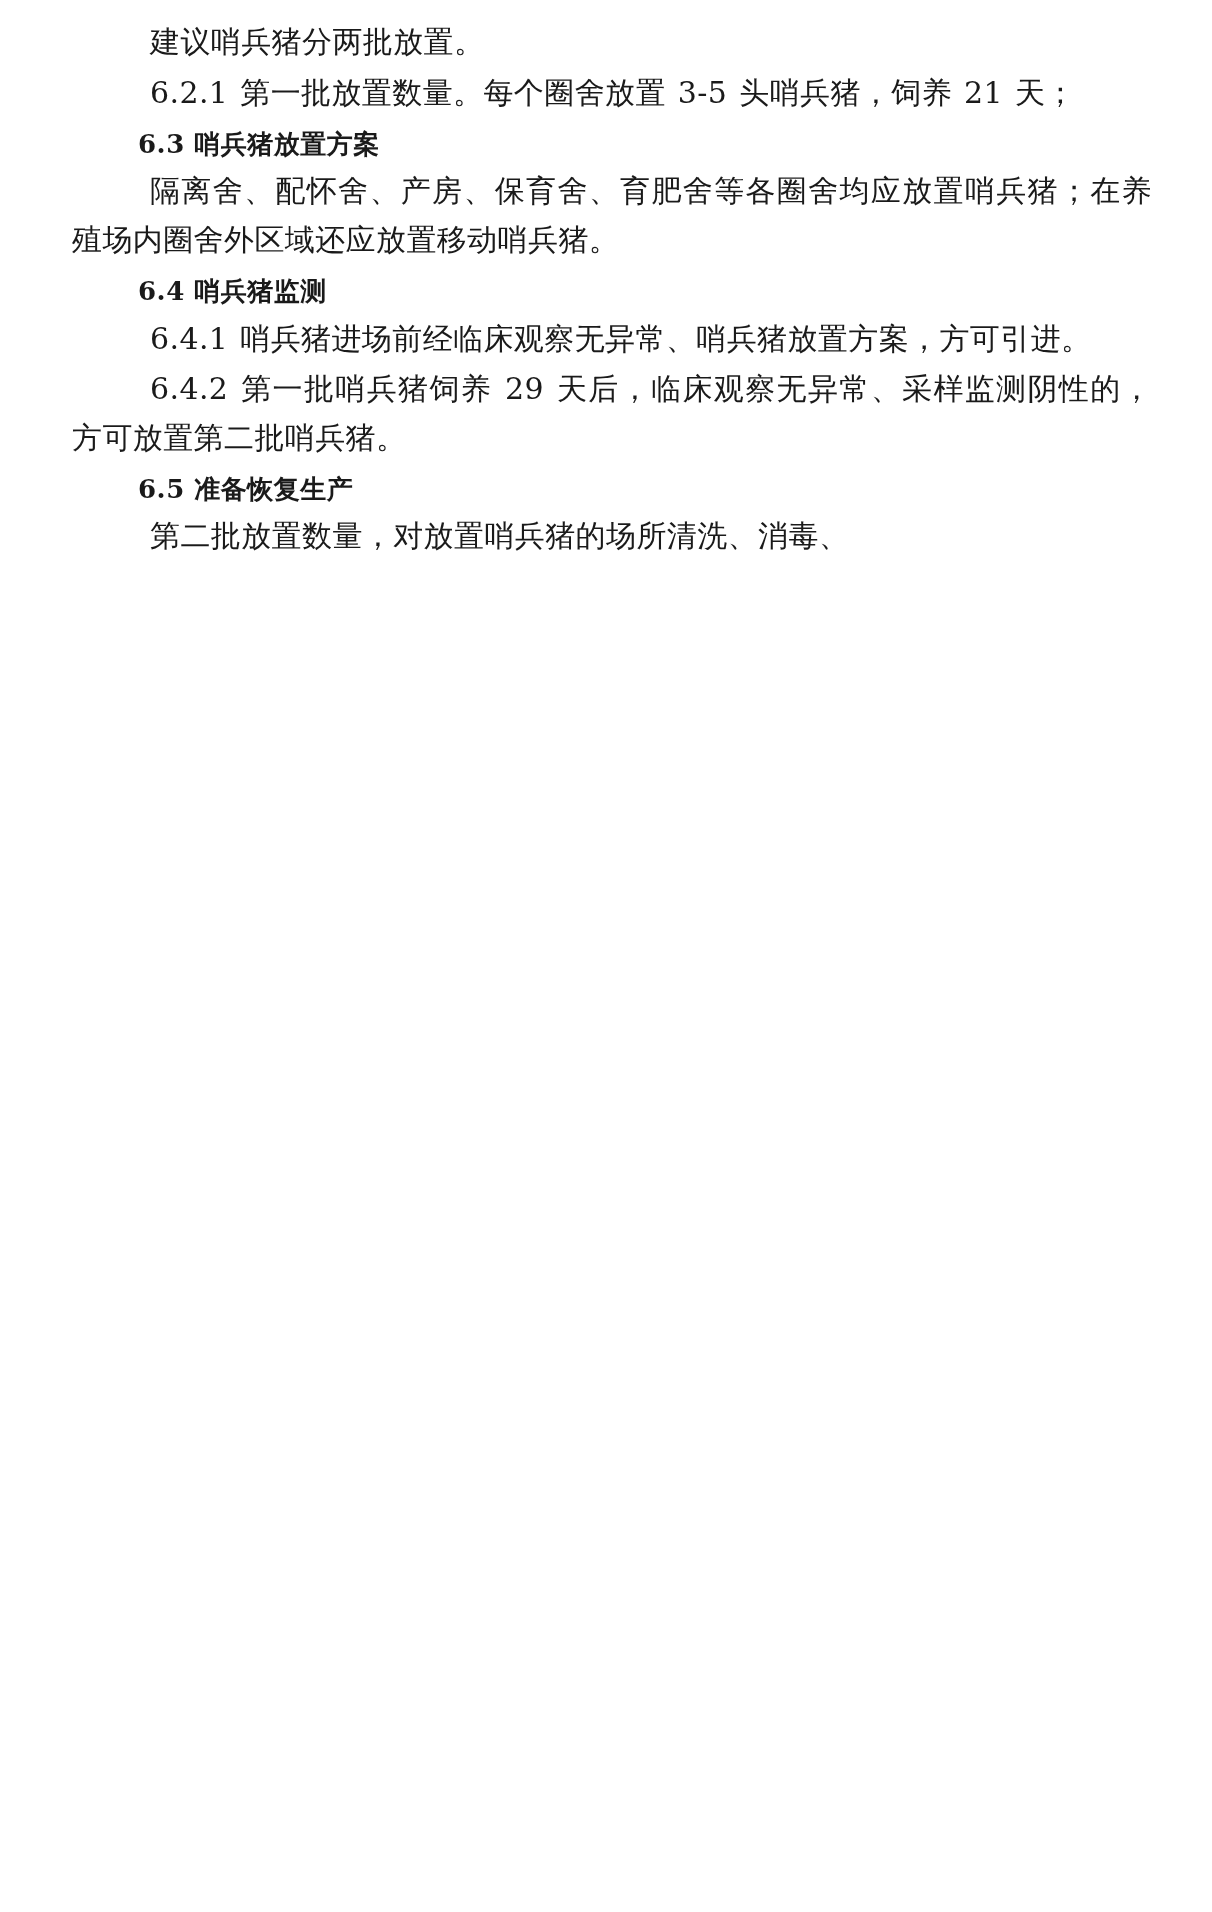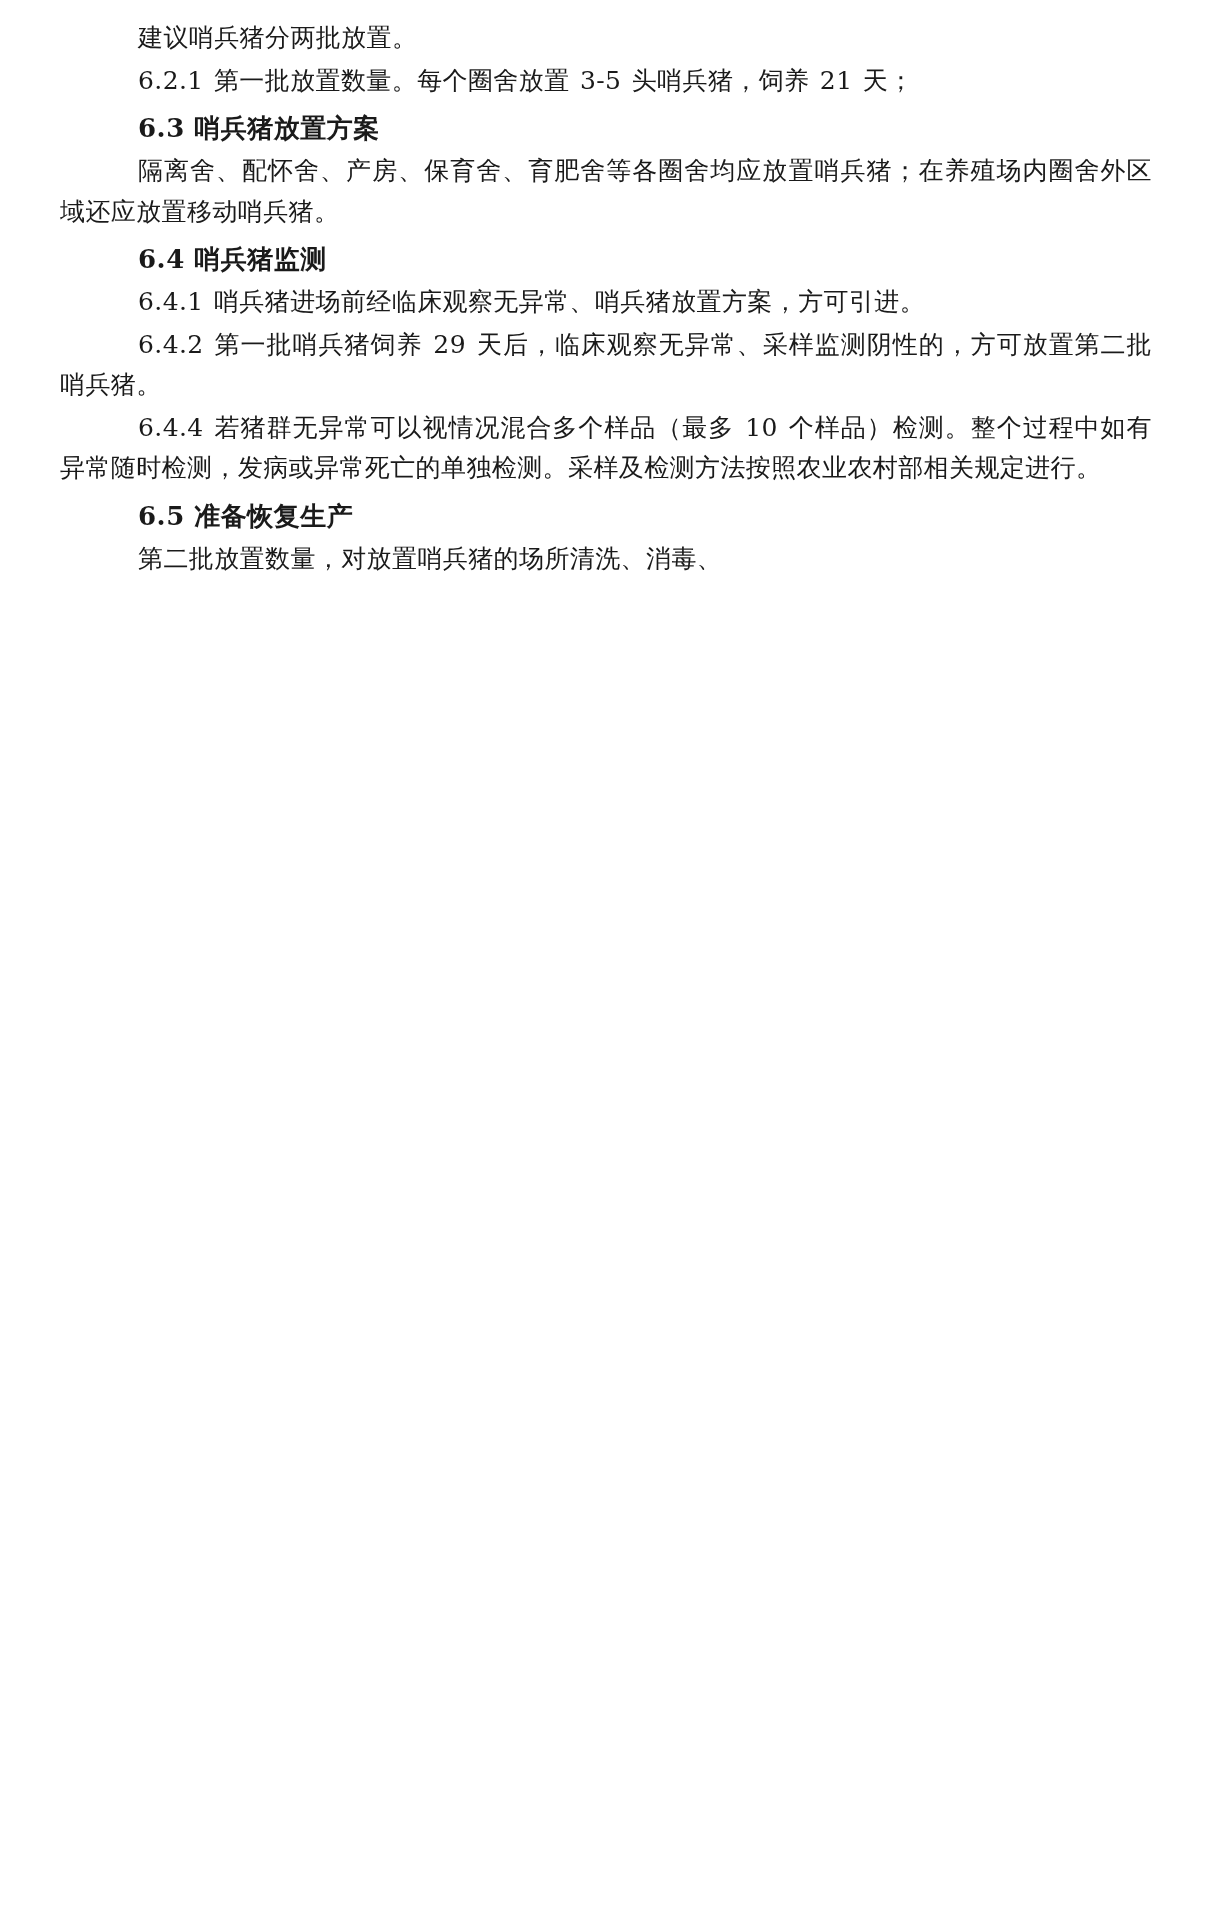--- a/index.html
+++ b/index.html
@@ -12,26 +12,26 @@
     height: 1912px;
     background: #ffffff;
     position: relative;
     box-sizing: border-box;
     padding: 18px 60px 0 60px;
     font-family: "DejaVu Serif", "Liberation Serif", serif;
     color: #1a1a1a;
     overflow: hidden;
   }
   .body-text {
-    font-size: 25px;
+    font-size: 30px;
     line-height: 1.62;
     text-align: justify;
     text-justify: inter-ideograph;
     letter-spacing: 0.4px;
-    margin: 0 0 2px 0;
+    margin: 0 0 2px 12px;
     text-indent: 78px;
   }
   .heading {
     font-size: 26px;
     line-height: 1.62;
     font-weight: bold;
     margin: 6px 0 2px 0;
     text-indent: 78px;
     letter-spacing: 0.5px;
   }
@@ -53,19 +53,18 @@
 
   <p class="body-text">隔离舍、配怀舍、产房、保育舍、育肥舍等各圈舍均应放置哨兵猪；在养殖场内圈舍外区域还应放置移动哨兵猪。</p>
 
   <p class="heading">6.4 哨兵猪监测</p>
 
   <p class="body-text spaced">6.4.1 哨兵猪进场前经临床观察无异常、哨兵猪放置方案，方可引进。</p>
 
   <p class="body-text spaced">6.4.2 第一批哨兵猪饲养 29 天后，临床观察无异常、采样监测阴性的，方可放置第二批哨兵猪。</p>
 
 
-  <p class="body-text spaced">6.4.4 若猪群无异常可以视情况混合多个样品（最多 10 个样品）检测。整个过程中如有异常随时检测，发病或异常死亡的单独检测。采样及检测方法按照农业农村部相关规定进行。</p>
 
   <p class="heading">6.5 准备恢复生产</p>
 
   <p class="body-text">第二批放置数量，对放置哨兵猪的场所清洗、消毒、</p>
 
 </div>
 
 </body></html>

